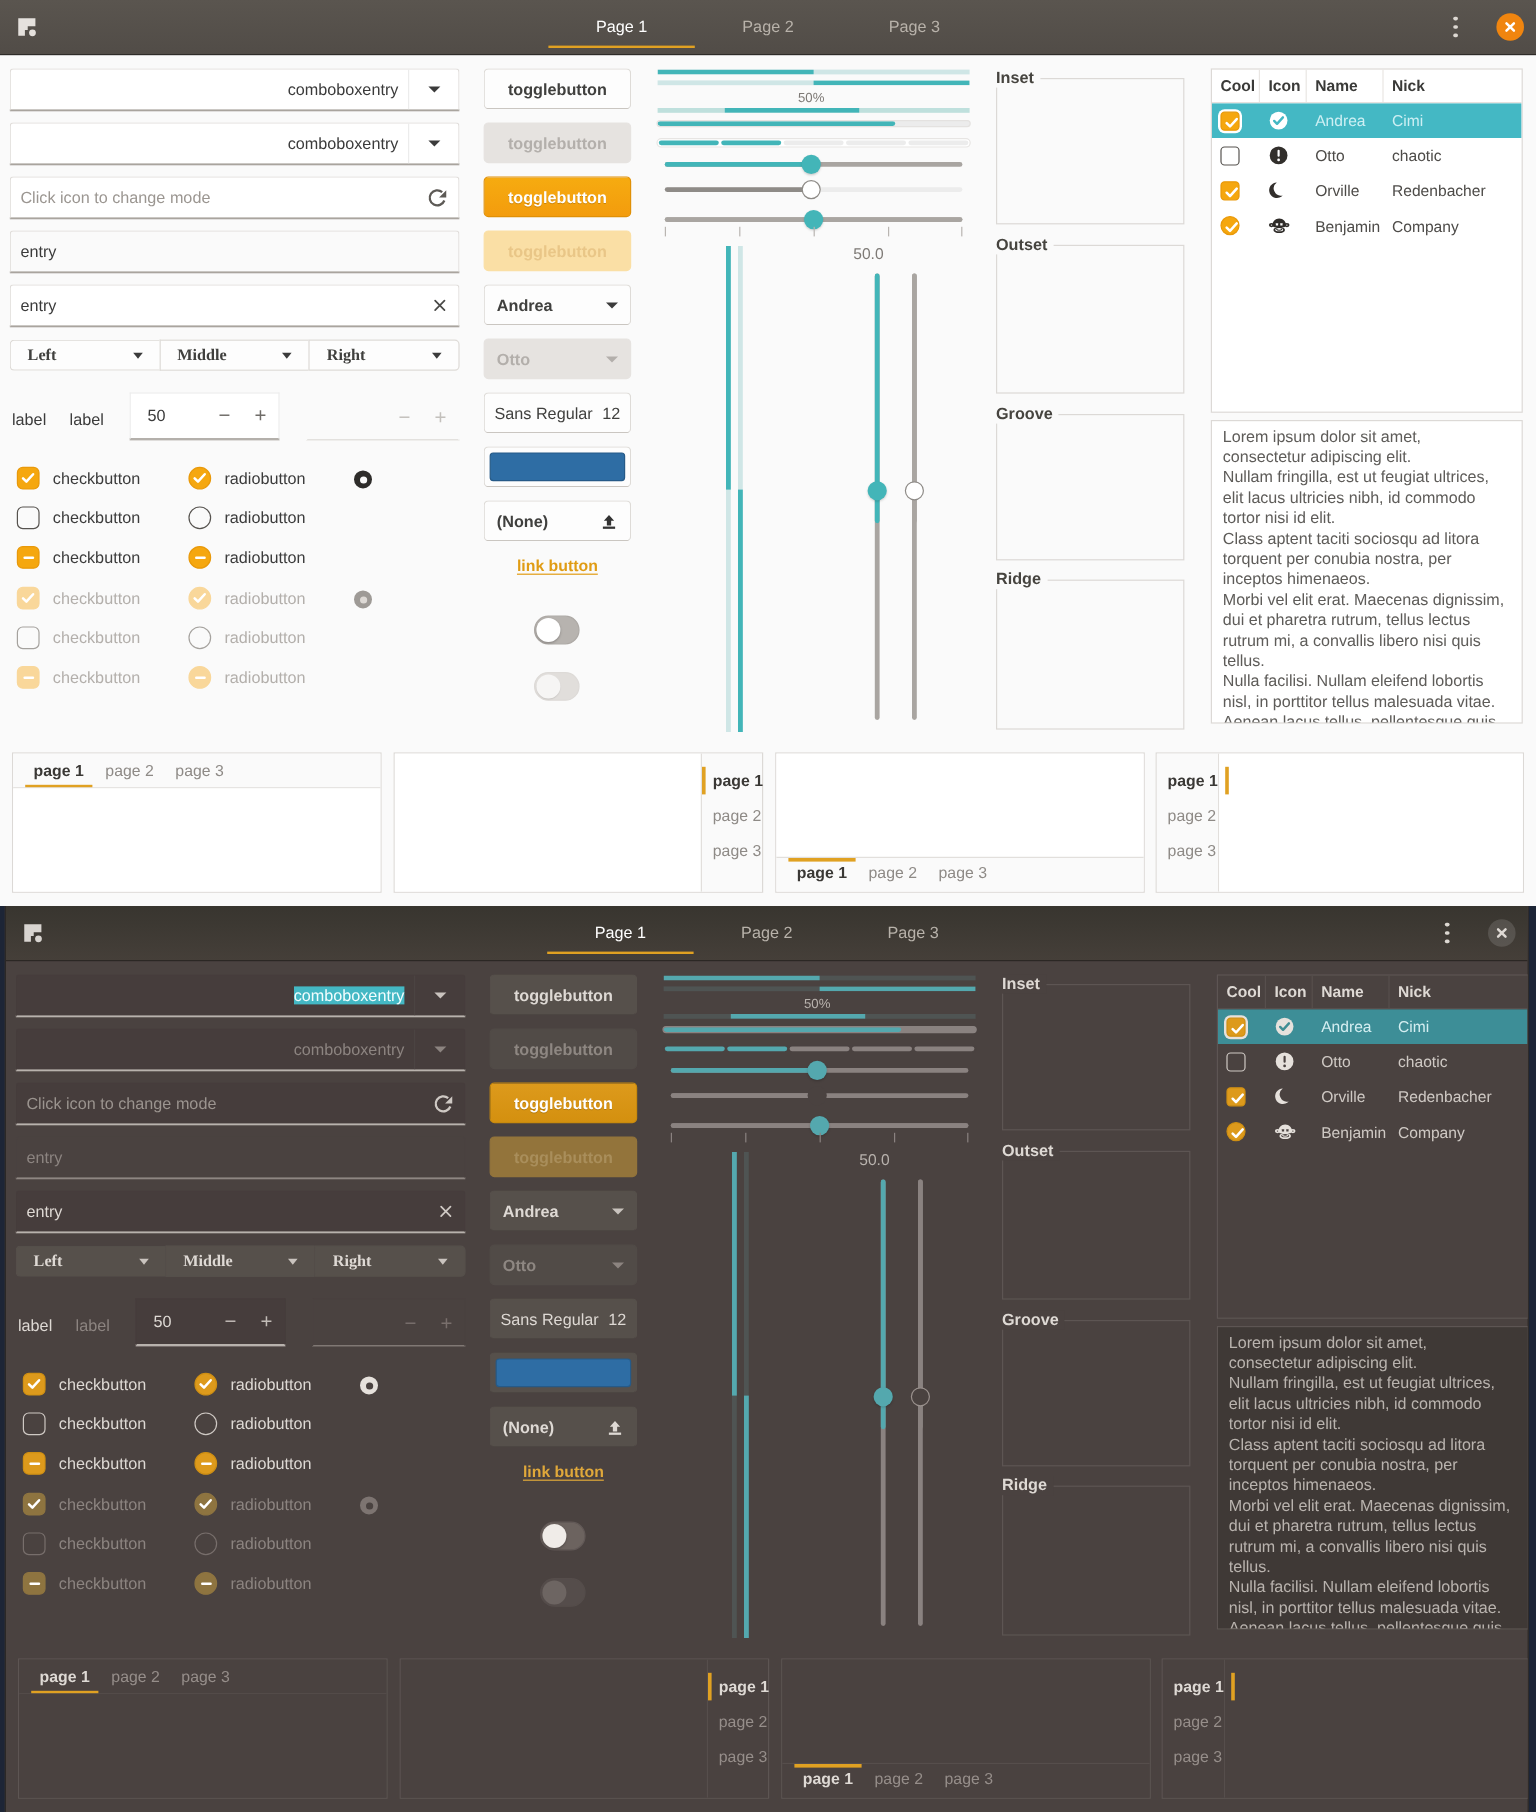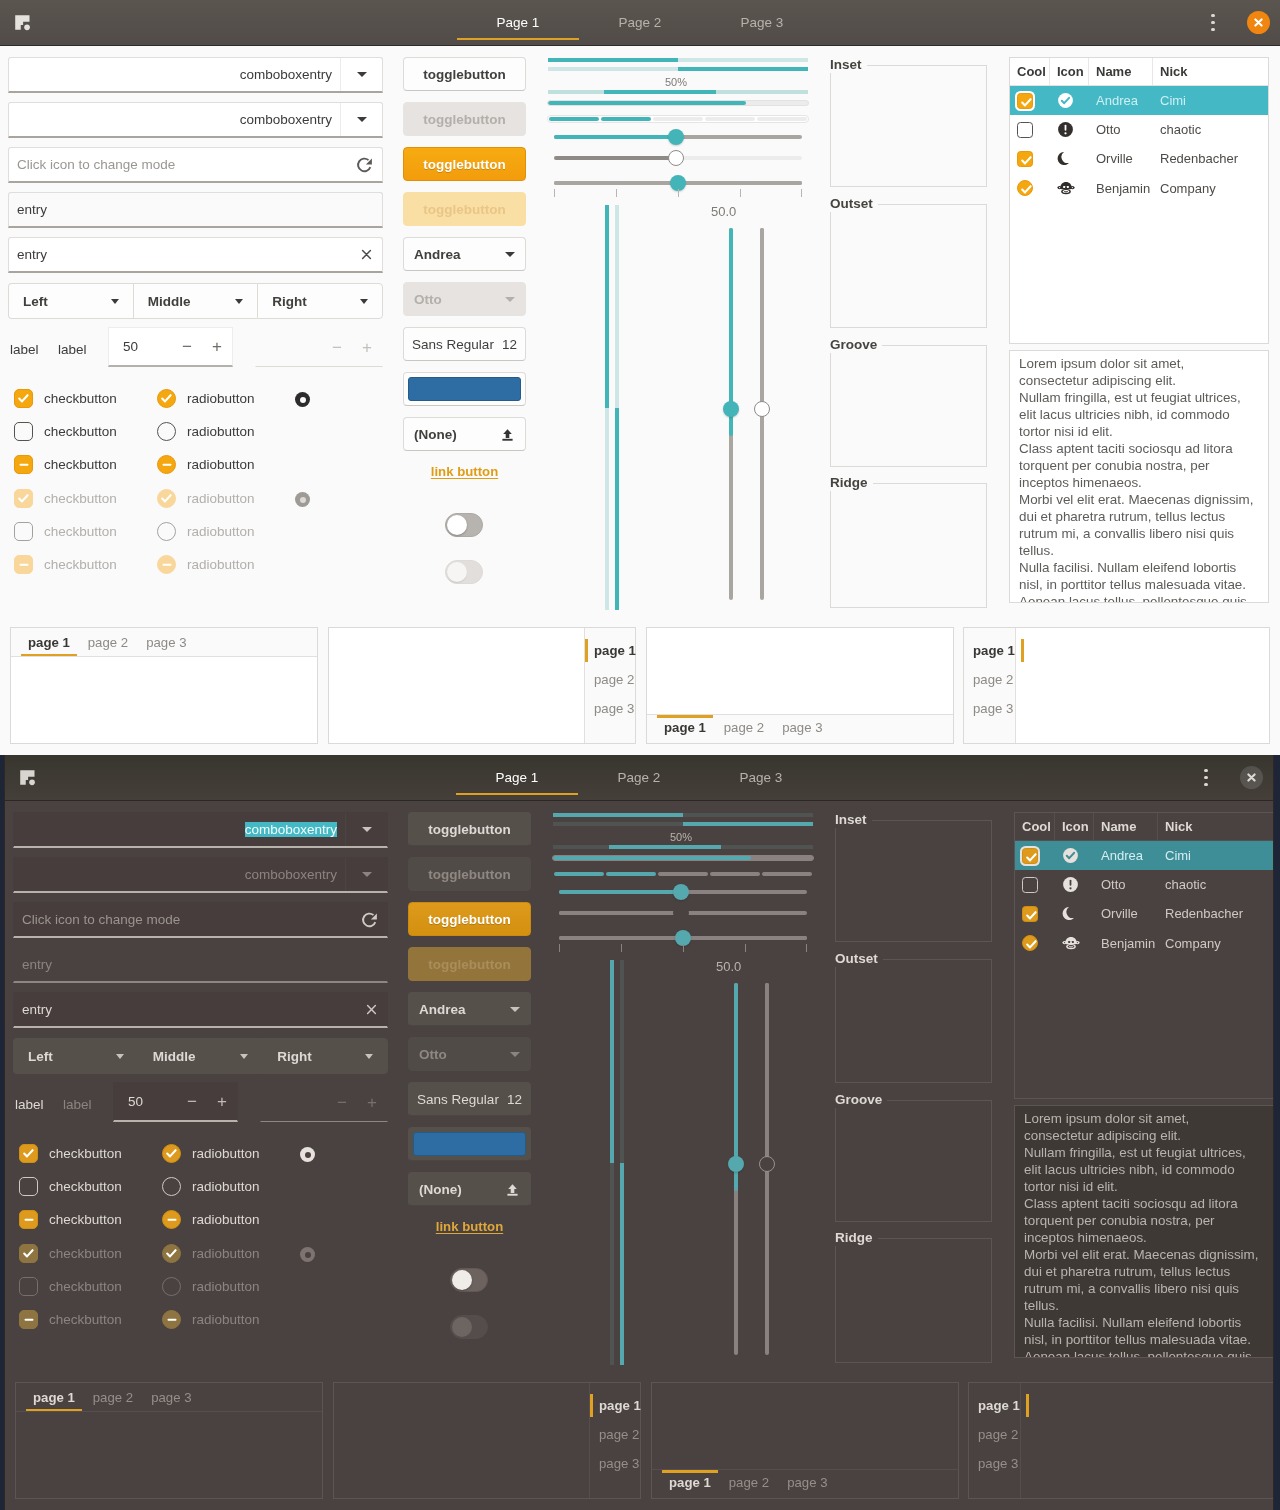--- a/index.html
+++ b/index.html
@@ -60,21 +60,21 @@
   border-top:5.5px solid #3b3b3b;}
 .btn{background:#fdfdfd;border:1px solid #dedbd7;border-bottom-color:#cac6c1;border-radius:4px;
   height:34px;display:flex;align-items:center;justify-content:center;
   font-size:13.5px;font-weight:700;color:#40403e;}
 .btn.dim{background:#e6e3e0;border-color:#e6e3e0;color:#b3afab;}
 .btn.act{background:linear-gradient(to bottom,#f6ab10,#f39c0d);border-color:#e09006;color:#fff;
   text-shadow:0 1px 0 rgba(0,0,0,.18);}
 .btn.act.dim{background:#fadfa5;border-color:#fadfa5;color:#e9c687;text-shadow:none;}
 
 
-.linkrow{display:flex;height:36px;}
+.linkrow{display:flex;height:26px;font-family:Liberation Serif, serif;}
 .linkrow .lcell{flex:1;background:#fdfdfd;border:1px solid #dedbd7;border-right:none;
   display:flex;align-items:center;font-size:13.5px;font-weight:700;color:#40403e;padding:0 14px;}
 .linkrow .lcell:first-child{border-radius:4px 0 0 4px;}
 .linkrow .lcell:last-child{border-right:1px solid #dedbd7;border-radius:0 4px 4px 0;}
 .linkrow .lcell .arrow-dn{margin-left:auto;border-left-width:4.5px;border-right-width:4.5px;border-top-width:5px;}
 
 
 .spin{display:flex;align-items:center;height:40px;background:#fff;
   border:1px solid #ededed;border-bottom:2px solid #b4b0ab;}
 .spin.flat{background:#fafafa;border-color:#fafafa;border-bottom:1px solid #dedbd7;}

